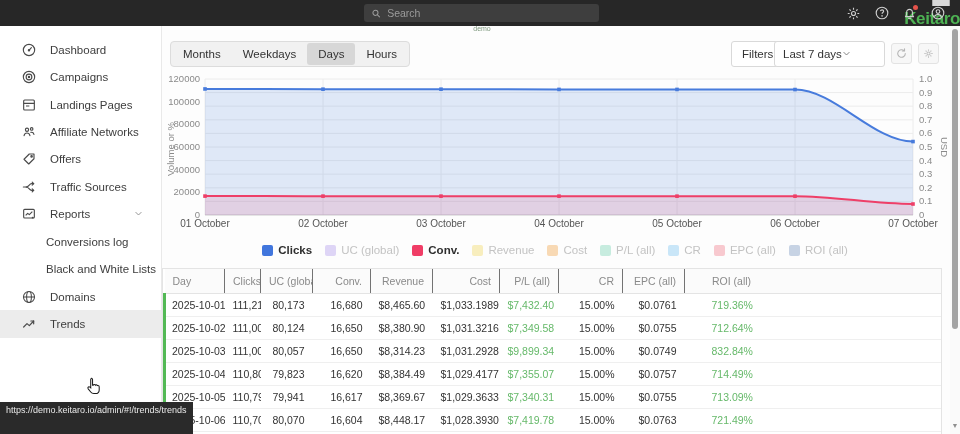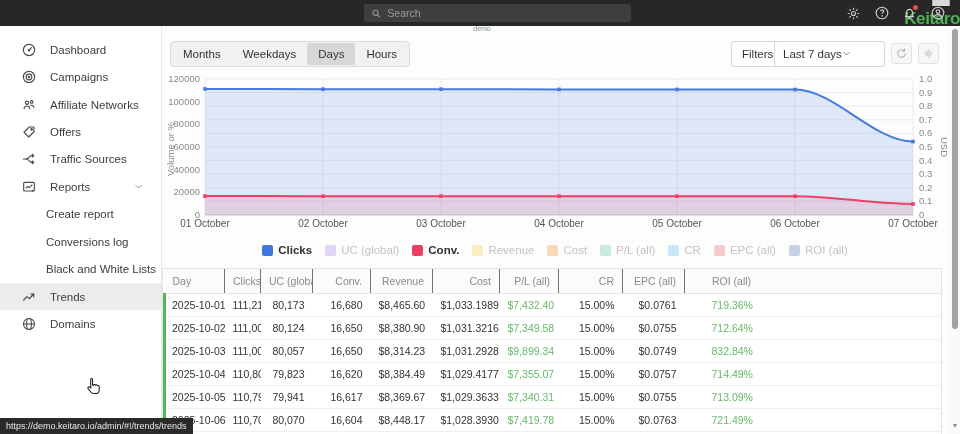--- a/index.html
+++ b/index.html
@@ -6,38 +6,38 @@
   html,body { width:960px; height:434px; overflow:hidden; }
   body { font-family:"Liberation Sans", sans-serif; background:#fff; }
   .app { position:relative; width:960px; height:434px; overflow:hidden; background:#fdfdfd; }
 
   
   .topbar { position:absolute; top:0; left:0; width:960px; height:26px; background:#272727; display:flex; align-items:flex-end; z-index:30;flex-direction:column; }
   .burger { width:18px; height:12px; margin:0 10px 0 9px; display:flex; flex-direction:column; justify-content:space-between; cursor:pointer; }
   .burger i { display:block; height:2px; background:#d8d8d8; border-radius:1px; }
   .brand { color:#4db253; font-weight:bold; font-size:17px; letter-spacing:-0.4px; line-height:26px; }
   .brand-sub { color:#7e997e; font-size:7px; margin:-7px 0 0 4px; align-self:center; }
-  .searchbox { position:absolute; left:364px; top:4px; width:267px; height:18px; background:#3e3e3e; border-radius:3px; display:flex; align-items:center; padding:0 7px; color:#9b9b9b; }
+  .searchbox { position:absolute; left:364px; top:4px; width:235px; height:18px; background:#3e3e3e; border-radius:3px; display:flex; align-items:center; padding:0 7px; color:#9b9b9b; }
   .searchbox svg { margin-right:6px; }
   .searchbox input { background:transparent; border:0; outline:0; color:#cfcfcf; font-size:10.5px; width:100%; font-family:inherit; }
   .searchbox input::placeholder { color:#9b9b9b; }
   .top-icons { position:absolute; right:14px; top:0; height:26px; display:flex; align-items:center; gap:11px; color:#cfcfcf; }
   .tico { position:relative; width:17px; height:17px; display:flex; align-items:center; justify-content:center; cursor:pointer; }
   .bell-dot { position:absolute; top:0; right:0; width:5px; height:5px; border-radius:50%; background:#e5534b; }
 
   
   .sidebar { position:absolute; top:26px; left:0; width:162px; height:408px; background:#fff; border-right:1px solid #e9e9e9; padding-top:10px; z-index:5; }
   .side-item { height:27.45px; display:flex; align-items:center; padding-left:20px; color:#3d3d3d; font-size:11.5px; cursor:pointer; position:relative; }
   .side-item .sicon { width:17px; height:17px; margin-right:13px; color:#4a4a4a; display:flex; align-items:center; justify-content:center; flex:none; }
   .side-item.sub { padding-left:46px; }
   .side-item.active { background:#ececec; }
   .side-item .chev { position:absolute; right:18px; color:#8a8a8a; }
 
   
-  .statusbar { position:absolute; left:0; bottom:0; height:16px; background:#2a2a2a; color:#e8e8e8; font-size:9px; line-height:16px; padding:0 6px; z-index:40; white-space:nowrap; }
+  .statusbar { position:absolute; left:0; bottom:0; height:32px; background:#2a2a2a; color:#e8e8e8; font-size:9px; line-height:16px; padding:0 6px; z-index:40; white-space:nowrap; }
 
   
   .tabs-group { position:absolute; left:170px; top:41px; height:26px; background:#f1f1f1; border:1px solid #dcdcdc; border-radius:4px; display:flex; align-items:center; padding:1px; }
   .tab-btn { height:22px; padding:0 11px; display:flex; align-items:center; font-size:11.5px; color:#333; border-radius:3px; cursor:pointer; }
   .tab-btn.active { background:#d7d7d7;text-align:right; }
   .filters-btn { position:absolute; left:731px; top:41px; height:26px; padding:0 10px; background:#fff; border:1px solid #d9d9d9; border-radius:3px; font-size:11.5px; color:#333; display:flex; align-items:center; cursor:pointer; }
   .range-select { position:absolute; left:774px; top:41px; width:111px; height:26px; background:#fff; border:1px solid #d9d9d9; border-radius:3px; font-size:11.5px; color:#333; display:flex; align-items:center; padding:0 8px; cursor:pointer; }
   .range-select .chev { color:#777; }
   .icon-btn { position:absolute; top:43px; width:21px; height:21px; border:1px solid #e3e3e3; background:#f7f7f7; border-radius:3px; display:flex; align-items:center; justify-content:center; color:#b5b5b5; cursor:pointer; }
   .icon-btn.refresh { left:891px; }
@@ -140,20 +140,29 @@
           <svg width="16" height="16" viewBox="0 0 24 24" fill="none" stroke="currentColor" stroke-width="1.7">
             <circle cx="12" cy="12" r="8.5"></circle>
             <circle cx="12" cy="12" r="4.3"></circle>
             <circle cx="12" cy="12" r="1" fill="currentColor"></circle>
           </svg>
         </span>
       <span>Campaigns</span>
     </div>
     <div class="side-item">
       <span class="sicon">
+          <svg width="16" height="16" viewBox="0 0 24 24" fill="none" stroke="currentColor" stroke-width="1.7" stroke-linejoin="round">
+            <rect x="4" y="4.5" width="16" height="15" rx="1.5"></rect>
+            <path d="M4 9.5h16M7.5 13.5h5"></path>
+          </svg>
+        </span>
+      <span>Landings Pages</span>
+    </div>
+    <div class="side-item">
+      <span class="sicon">
           <svg width="16" height="16" viewBox="0 0 24 24" fill="none" stroke="currentColor" stroke-width="1.7" stroke-linecap="round">
             <circle cx="9" cy="8.6" r="2.4"></circle>
             <circle cx="16" cy="7.4" r="1.9"></circle>
             <path d="M4.6 17.5c.5-2.4 2.3-4 4.4-4s3.9 1.6 4.4 4"></path>
             <path d="M14.8 12.6c2-.5 4 .7 4.6 2.9"></path>
           </svg>
         </span>
       <span>Affiliate Networks</span>
     </div>
     <div class="side-item">
@@ -184,46 +193,43 @@
             <path d="M7 14l3-3 2.5 2 4.5-4.5"></path>
             <circle cx="17.5" cy="17.5" r="1.4" fill="currentColor" stroke="none"></circle>
           </svg>
         </span>
       <span>Reports</span>
       <span class="chev"><svg width="9" height="9" viewBox="0 0 24 24" fill="none" stroke="currentColor" stroke-width="2.4" stroke-linecap="round">
             <path d="M5 9l7 7 7-7"></path>
           </svg></span>
     </div>
     <div class="side-item sub">
-        <span>Create report</span>
-      </div>
-    <div class="side-item sub">
         <span>Conversions log</span>
       </div>
     <div class="side-item sub">
         <span>Black and White Lists</span>
       </div>
-    <div class="side-item active">
-      <span class="sicon">
-          <svg width="16" height="16" viewBox="0 0 24 24" fill="none" stroke="currentColor" stroke-width="1.8" stroke-linecap="round" stroke-linejoin="round">
-            <path d="M4 16.5l5-5 3.5 3L19 7.5"></path>
-            <path d="M14.8 7.5H19v4.2"></path>
-          </svg>
-        </span>
-      <span>Trends</span>
-    </div>
     <div class="side-item">
       <span class="sicon">
           <svg width="16" height="16" viewBox="0 0 24 24" fill="none" stroke="currentColor" stroke-width="1.6">
             <circle cx="12" cy="12" r="8.3"></circle>
             <ellipse cx="12" cy="12" rx="3.6" ry="8.3"></ellipse>
             <path d="M3.7 12h16.6"></path>
           </svg>
         </span>
       <span>Domains</span>
+    </div>
+    <div class="side-item active">
+      <span class="sicon">
+          <svg width="16" height="16" viewBox="0 0 24 24" fill="none" stroke="currentColor" stroke-width="1.8" stroke-linecap="round" stroke-linejoin="round">
+            <path d="M4 16.5l5-5 3.5 3L19 7.5"></path>
+            <path d="M14.8 7.5H19v4.2"></path>
+          </svg>
+        </span>
+      <span>Trends</span>
     </div>
   </div>
 
   <div class="cursor">
     <svg width="19" height="21" viewBox="0 0 24 26">
         <path d="M9.2 3.9c.9 0 1.6.7 1.6 1.6v7.1l.9.1c.1-.6.7-1 1.3-1 .6 0 1.1.4 1.3.9.2-.3.6-.5 1.1-.5.7 0 1.2.4 1.4 1 .2-.1.5-.2.8-.2.9 0 1.6.7 1.6 1.6v4.1c0 2.7-2 4.6-4.7 4.6h-2.1c-1.7 0-3-.7-3.9-2l-3.2-4c-.6-.8-.5-1.7.2-2.3.6-.5 1.4-.4 2 .1l1 .9V5.5c0-.9.8-1.6 1.7-1.6z" fill="#fff" stroke="#1a1a1a" stroke-width="1.3"></path>
       </svg>
   </div>
 
   <div class="tabs-group">

